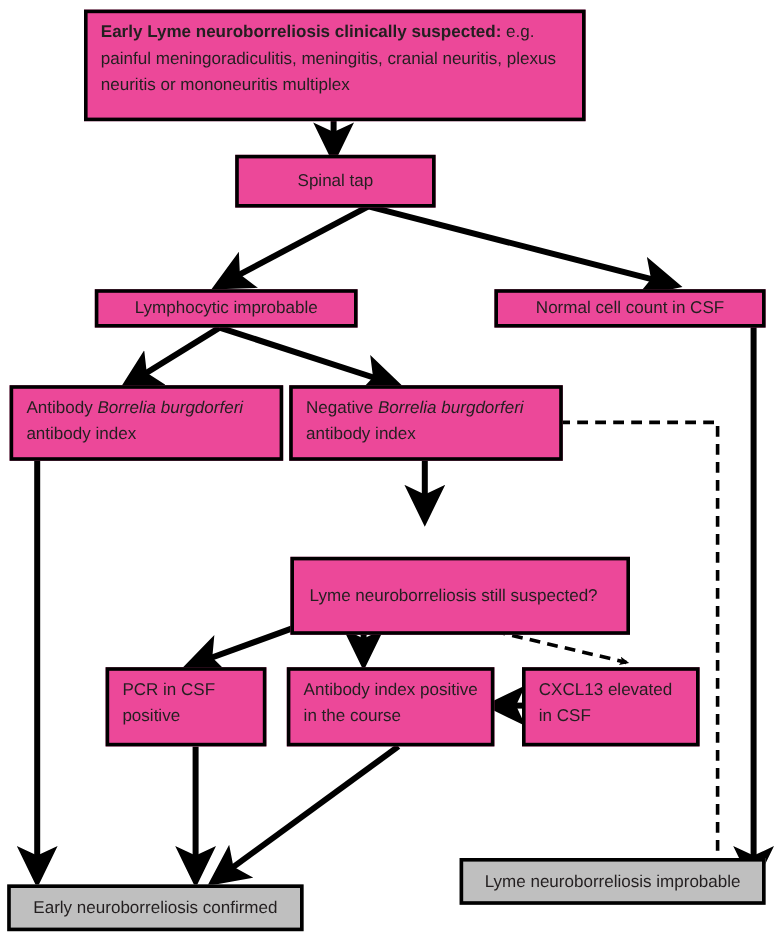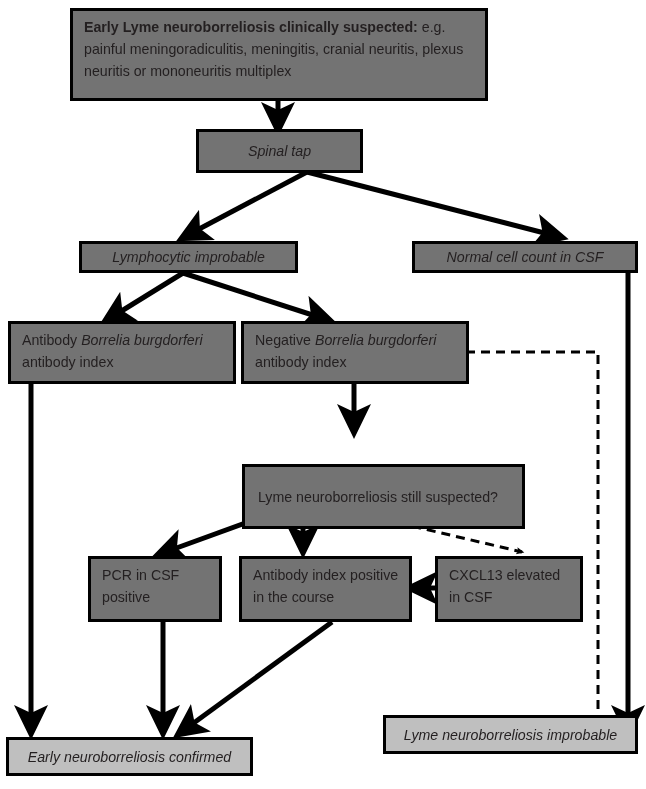--- a/index.html
+++ b/index.html
@@ -22,33 +22,32 @@
     position: absolute;
     top: 0;
     left: 0;
     width: 646px;
     height: 789px;
   }
   .node-box {
     position: absolute;
     box-sizing: border-box;
     border: 3px solid #000000;
-    background: #737373;
+    background: #ec4899;
     font-size: 14.2px;
     line-height: 1.55;
     color: #231f20;
     padding: 5px 10px 5px 11px;
   }
   .node-box.centered {
     display: flex;
     align-items: center;
     justify-content: center;
     padding: 2px 16px;
     text-align: center;
-    font-style: italic;
   }
   .node-box.terminal {
     background: #bfbfbf;
     border-width: 3px;
   }
   .node-text {
     display: block;
   }
   em.sci {
     font-style: italic;

